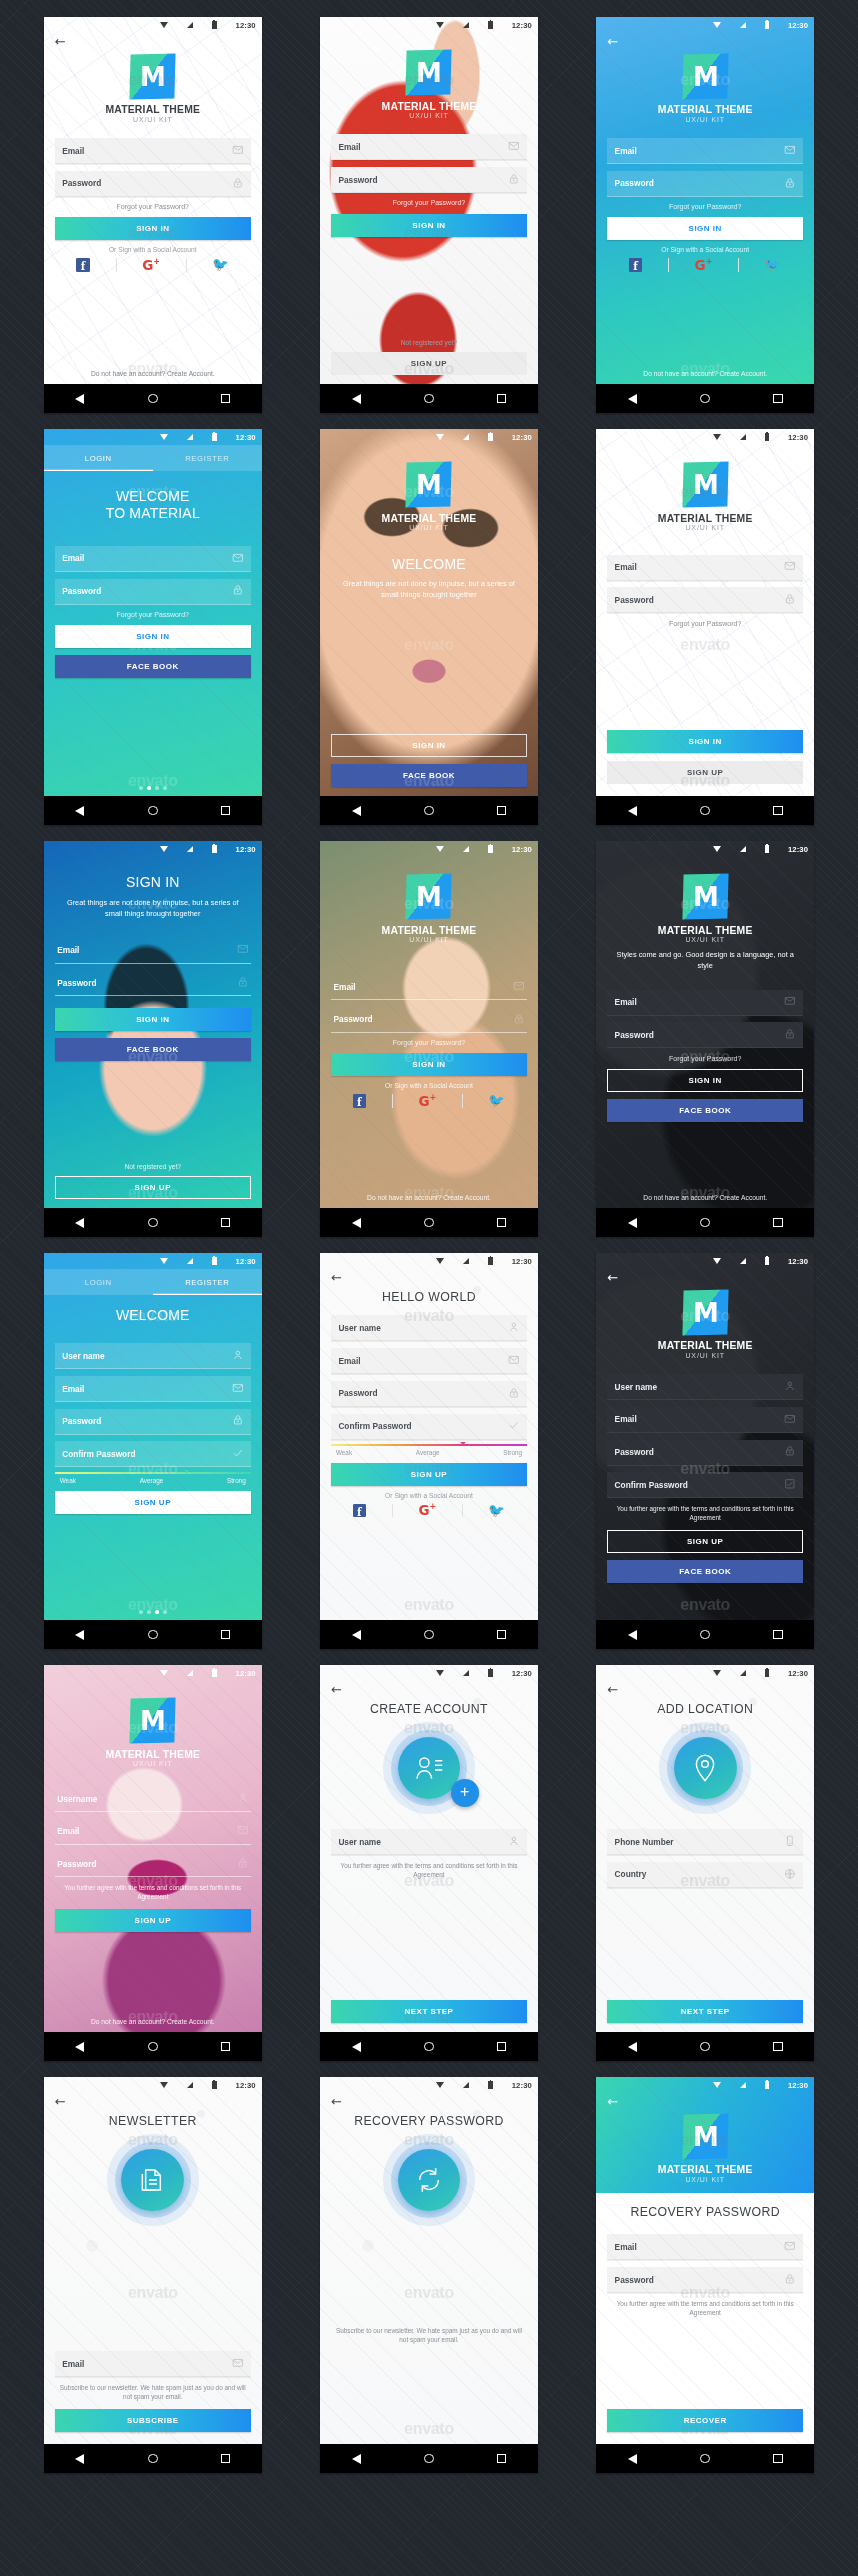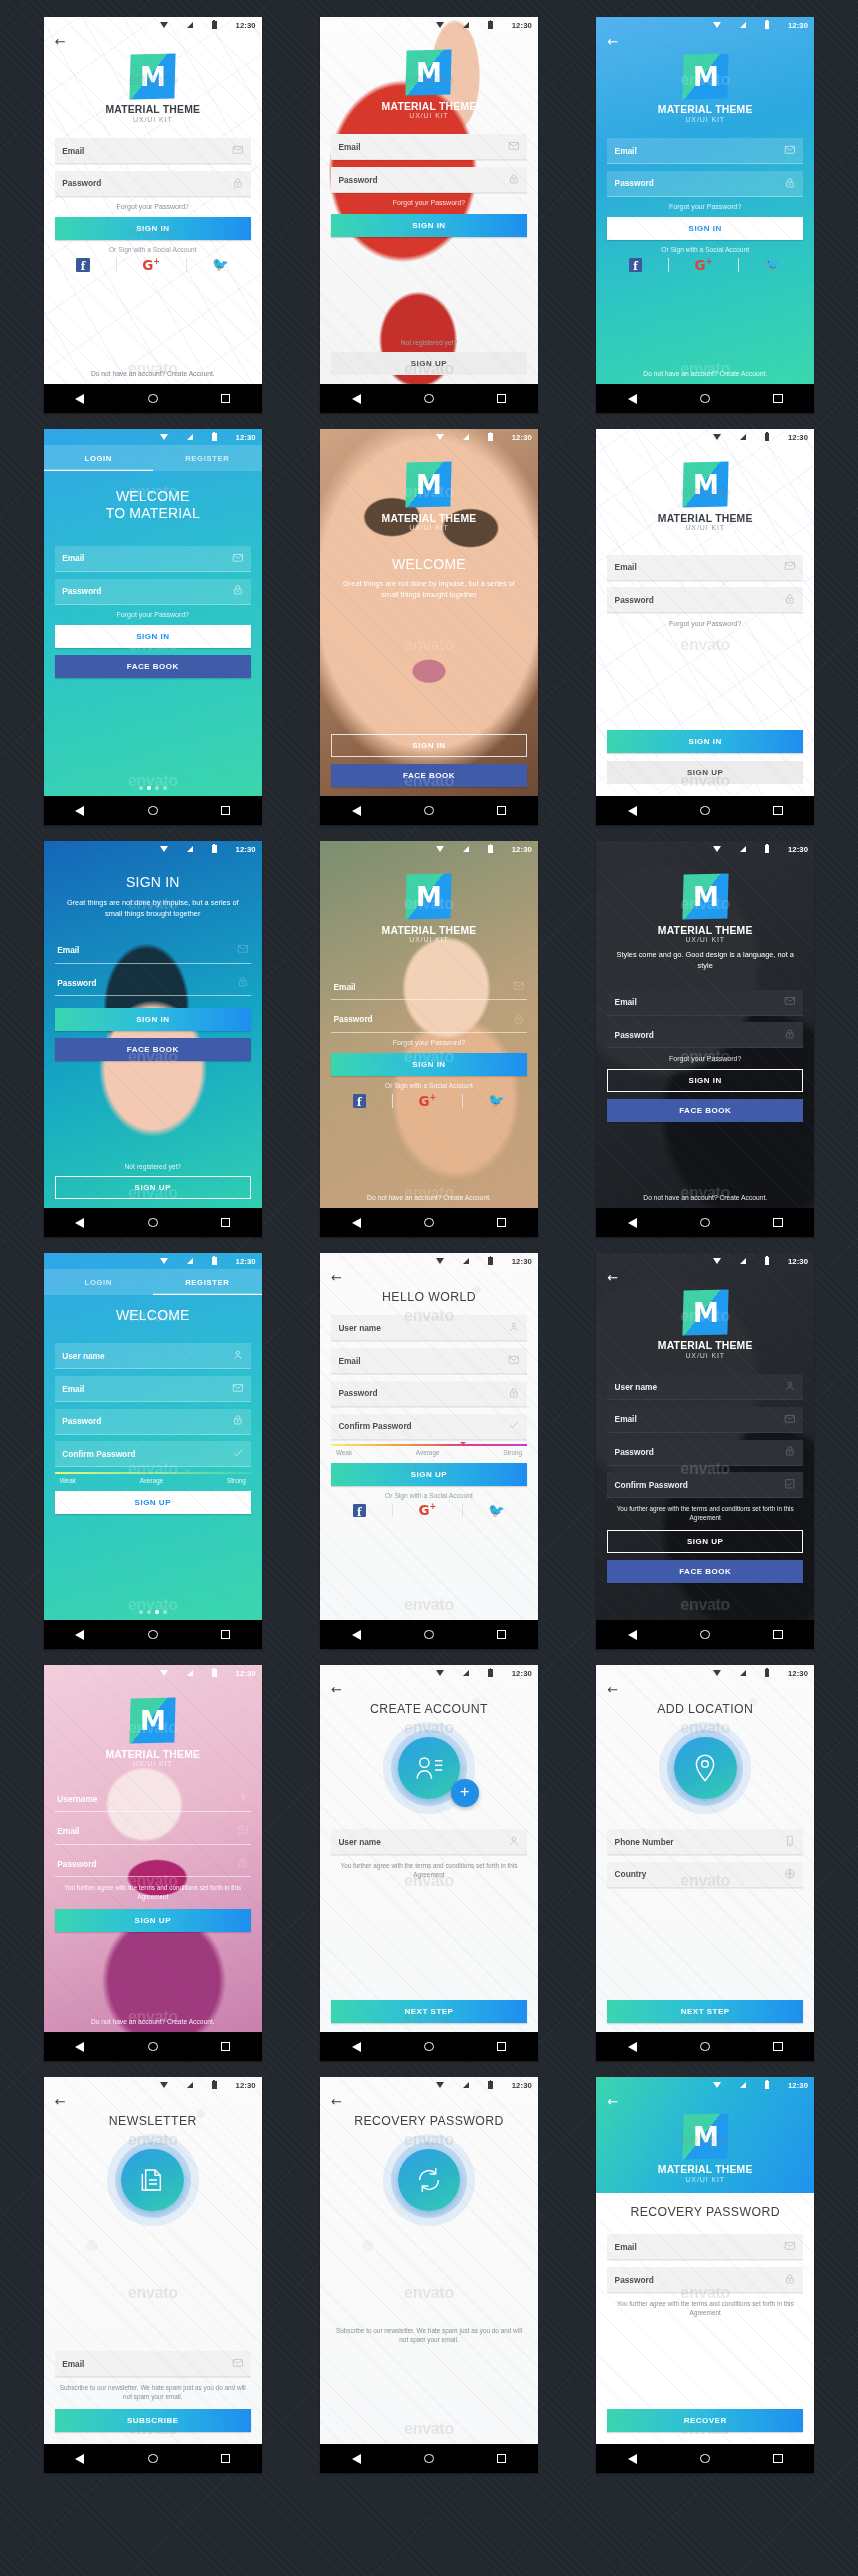--- a/index.html
+++ b/index.html
@@ -199,21 +199,21 @@
     margin: 5.5px 3.7px 4.9px;
   }
   .agree.light { color: rgba(255,255,255,.92); }
 
   
   .tabs {
     display: flex; flex: none; height: 26px; position: relative; z-index: 5;
   }
   .tab {
     flex: 1; display: flex; align-items: center; justify-content: center;
-    font-size: 7.7px; font-weight: bold; letter-spacing: 0.6px; color: rgba(255,255,255,.72);
+    font-size: 7.7px; font-weight: normal; letter-spacing: 0.6px; color: rgba(255,255,255,.72);
   }
   .tab.active { color: #fff; box-shadow: inset 0 -1.2px 0 #fff; }
 
   .hero-title {
     text-align: center; color: #fff; font-size: 14px; font-weight: 400;
     line-height: 1.22; letter-spacing: 0.2px;
   }
   .hero-sub {
     text-align: center; color: #fff; font-size: 7.4px; line-height: 1.5;
     padding: 0 4.9px; margin-top: 5.5px;

